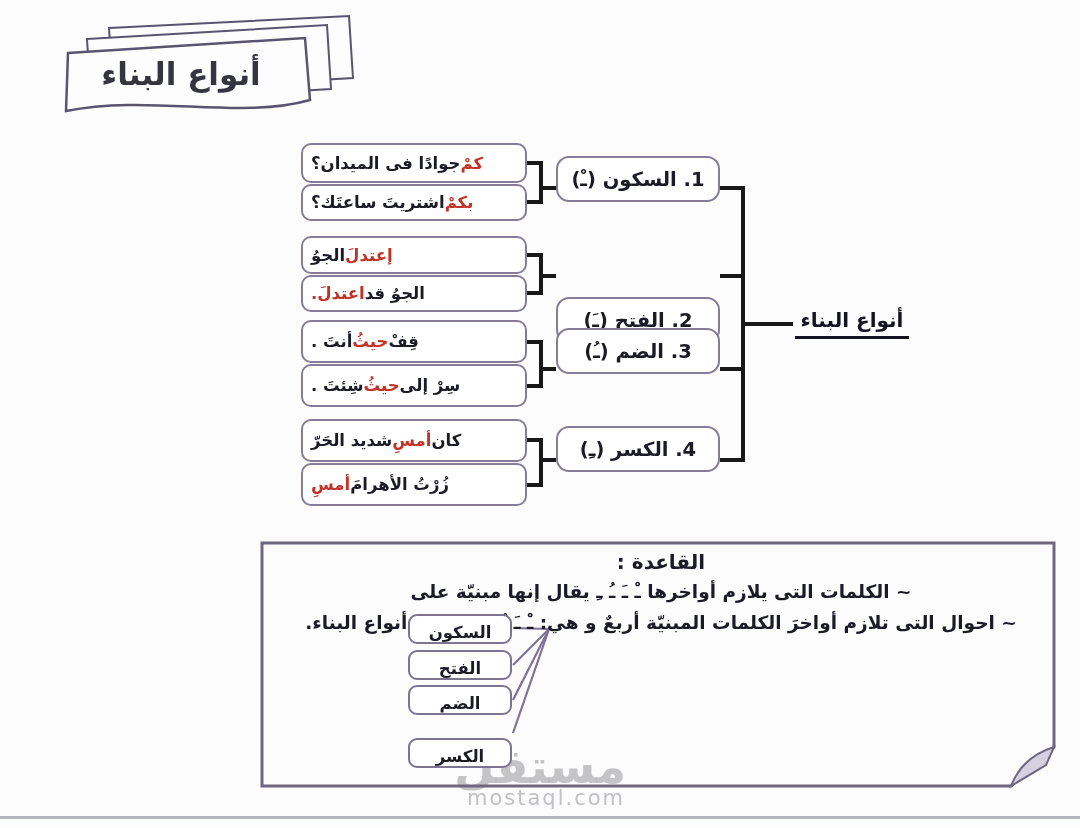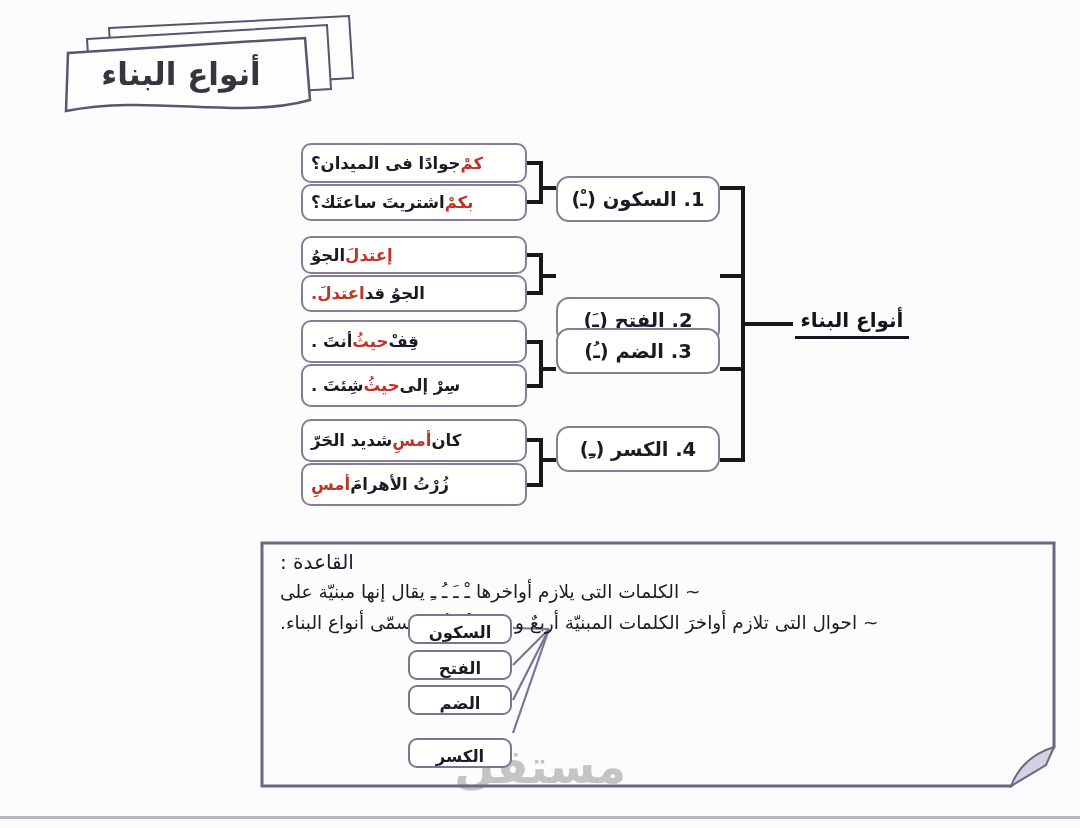--- a/index.html
+++ b/index.html
@@ -15,22 +15,22 @@
   .node{position:absolute;background:#fff;border:2px solid #857d97;border-radius:10px;
     direction:rtl;display:flex;align-items:center;color:#1b1b26;font-weight:bold;box-sizing:border-box;}
   .ex{left:301px;width:226px;justify-content:flex-end;padding:0 14px 0 8px;font-size:16.5px;}
   .red{color:#c13327;}
   .cat{left:556px;width:164px;height:46px;justify-content:center;font-size:19.5px;border-radius:13px;}
 
   .root-label{position:absolute;left:795px;top:308px;width:114px;direction:rtl;text-align:center;
     font-size:20px;font-weight:bold;color:#141420;border-bottom:3px solid #141420;padding-bottom:4px;white-space:nowrap;}
 
   
-  .rule-text{position:absolute;left:280px;top:548px;width:762px;direction:rtl;text-align:left;
-    color:#1b1b26;font-weight:normal;z-index:3;}
+  .rule-text{position:absolute;left:280px;top:548px;width:762px;direction:rtl;text-align:center;
+    color:#1b1b26;font-weight:bold;z-index:3;}
   .rule-heading{font-size:20px;line-height:28px;}
   .rule-line{font-size:18.5px;line-height:31px;}
 
   .small-box{position:absolute;left:408px;width:104px;height:30px;background:#fff;
     border:2px solid #7c7490;border-radius:9px;display:flex;align-items:flex-end;justify-content:center;
     direction:rtl;font-size:16.5px;font-weight:bold;color:#1b1b26;box-sizing:border-box;z-index:3;}
 
   
   .wm-logo{position:absolute;left:466px;top:742px;width:160px;text-align:center;direction:rtl;
     font-size:47px;font-weight:bold;color:rgba(178,178,182,0.75);z-index:1;line-height:50px;}
@@ -67,21 +67,21 @@
   <div class="node ex" style="top:143px;height:40px;">
       <span></span>
       <span class="red">كمْ</span>
       <span> جوادًا فى الميدان؟</span>
     </div>
   <div class="node ex" style="top:184px;height:37px;">
       <span></span>
       <span class="red">بكمْ</span>
       <span> اشتريتَ ساعتَك؟</span>
     </div>
-  <div class="node cat" style="top:176px;">
+  <div class="node cat" style="top:156px;">
       <span>1. السكون (ـْ)</span>
     </div>
 
   <div class="node ex" style="top:236px;height:38px;">
       <span></span>
       <span class="red">إعتدلَ</span>
       <span> الجوُ</span>
     </div>
   <div class="node ex" style="top:275px;height:37px;">
       <span>الجوُ قد </span>
@@ -116,20 +116,21 @@
       <span class="red">أمسِ</span>
       <span></span>
     </div>
   <div class="node cat" style="top:426px;align-items:center;">
       <span>4. الكسر (ـِ)</span>
     </div>
 
   <div class="root-label">أنواع البناء</div>
 
   <div class="wm-logo">مستقل</div>
+  <div class="wm-domain">mostaql.com</div>
 
   <svg style="left:0;top:0;z-index:2;" width="1080" height="828" viewBox="0 0 1080 828" fill="none">
     <path d="M262,543 H1054 V747 L1011,786 H262 Z" stroke="#6e6781" stroke-width="3"></path>
     <path d="M1054,747 Q1022,757 1011,786 L1046,765 Z" fill="#d6d1e0" stroke="#6e6781" stroke-width="2"></path>
     <g stroke="#7e7298" stroke-width="2.2">
       <line x1="549" y1="629" x2="513" y2="628"></line>
       <line x1="549" y1="629" x2="513" y2="665"></line>
       <line x1="549" y1="629" x2="513" y2="700"></line>
       <line x1="549" y1="629" x2="513" y2="733"></line>
     </g>

